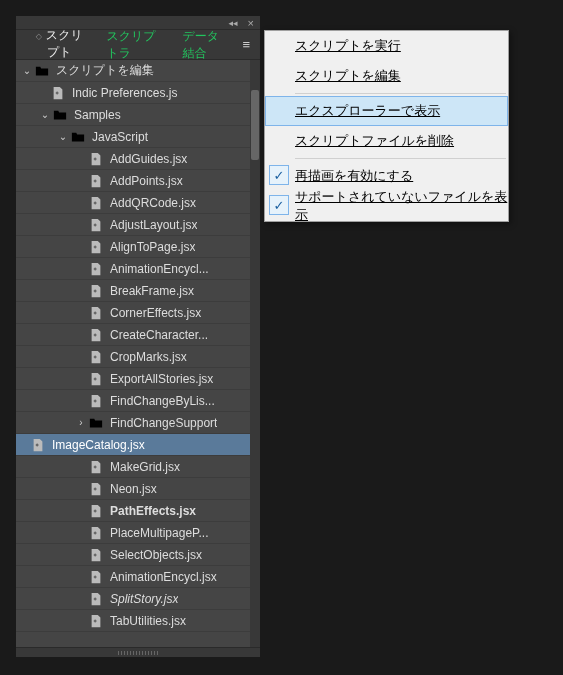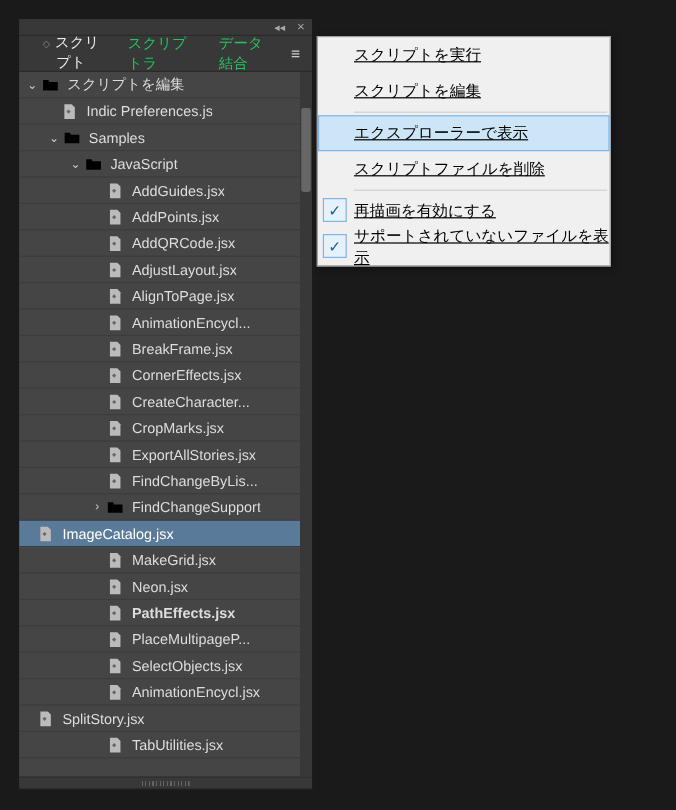--- a/index.html
+++ b/index.html
@@ -349,21 +349,21 @@
         <li class="tree-row" style="padding-left: 58px;">
           <span class="caret none">▶</span>
           <span class="icon">
             <svg viewBox="0 0 16 16" width="14" height="14">
               <path d="M3 1h7l3 3v11H3z" fill="#bbb"></path>
               <path d="M5 8l2-2 2 2-2 2z" fill="#666"></path>
             </svg>
           </span>
           <span class="label">AnimationEncycl.jsx</span>
         </li>
-        <li class="tree-row" style="">
+        <li class="tree-row" style="padding-left: 58px; font-style: italic;">
           <span class="caret none">▶</span>
           <span class="icon">
             <svg viewBox="0 0 16 16" width="14" height="14">
               <path d="M3 1h7l3 3v11H3z" fill="#bbb"></path>
               <path d="M5 8l2-2 2 2-2 2z" fill="#666"></path>
             </svg>
           </span>
           <span class="label">SplitStory.jsx</span>
         </li>
         <li class="tree-row" style="padding-left: 58px;">

